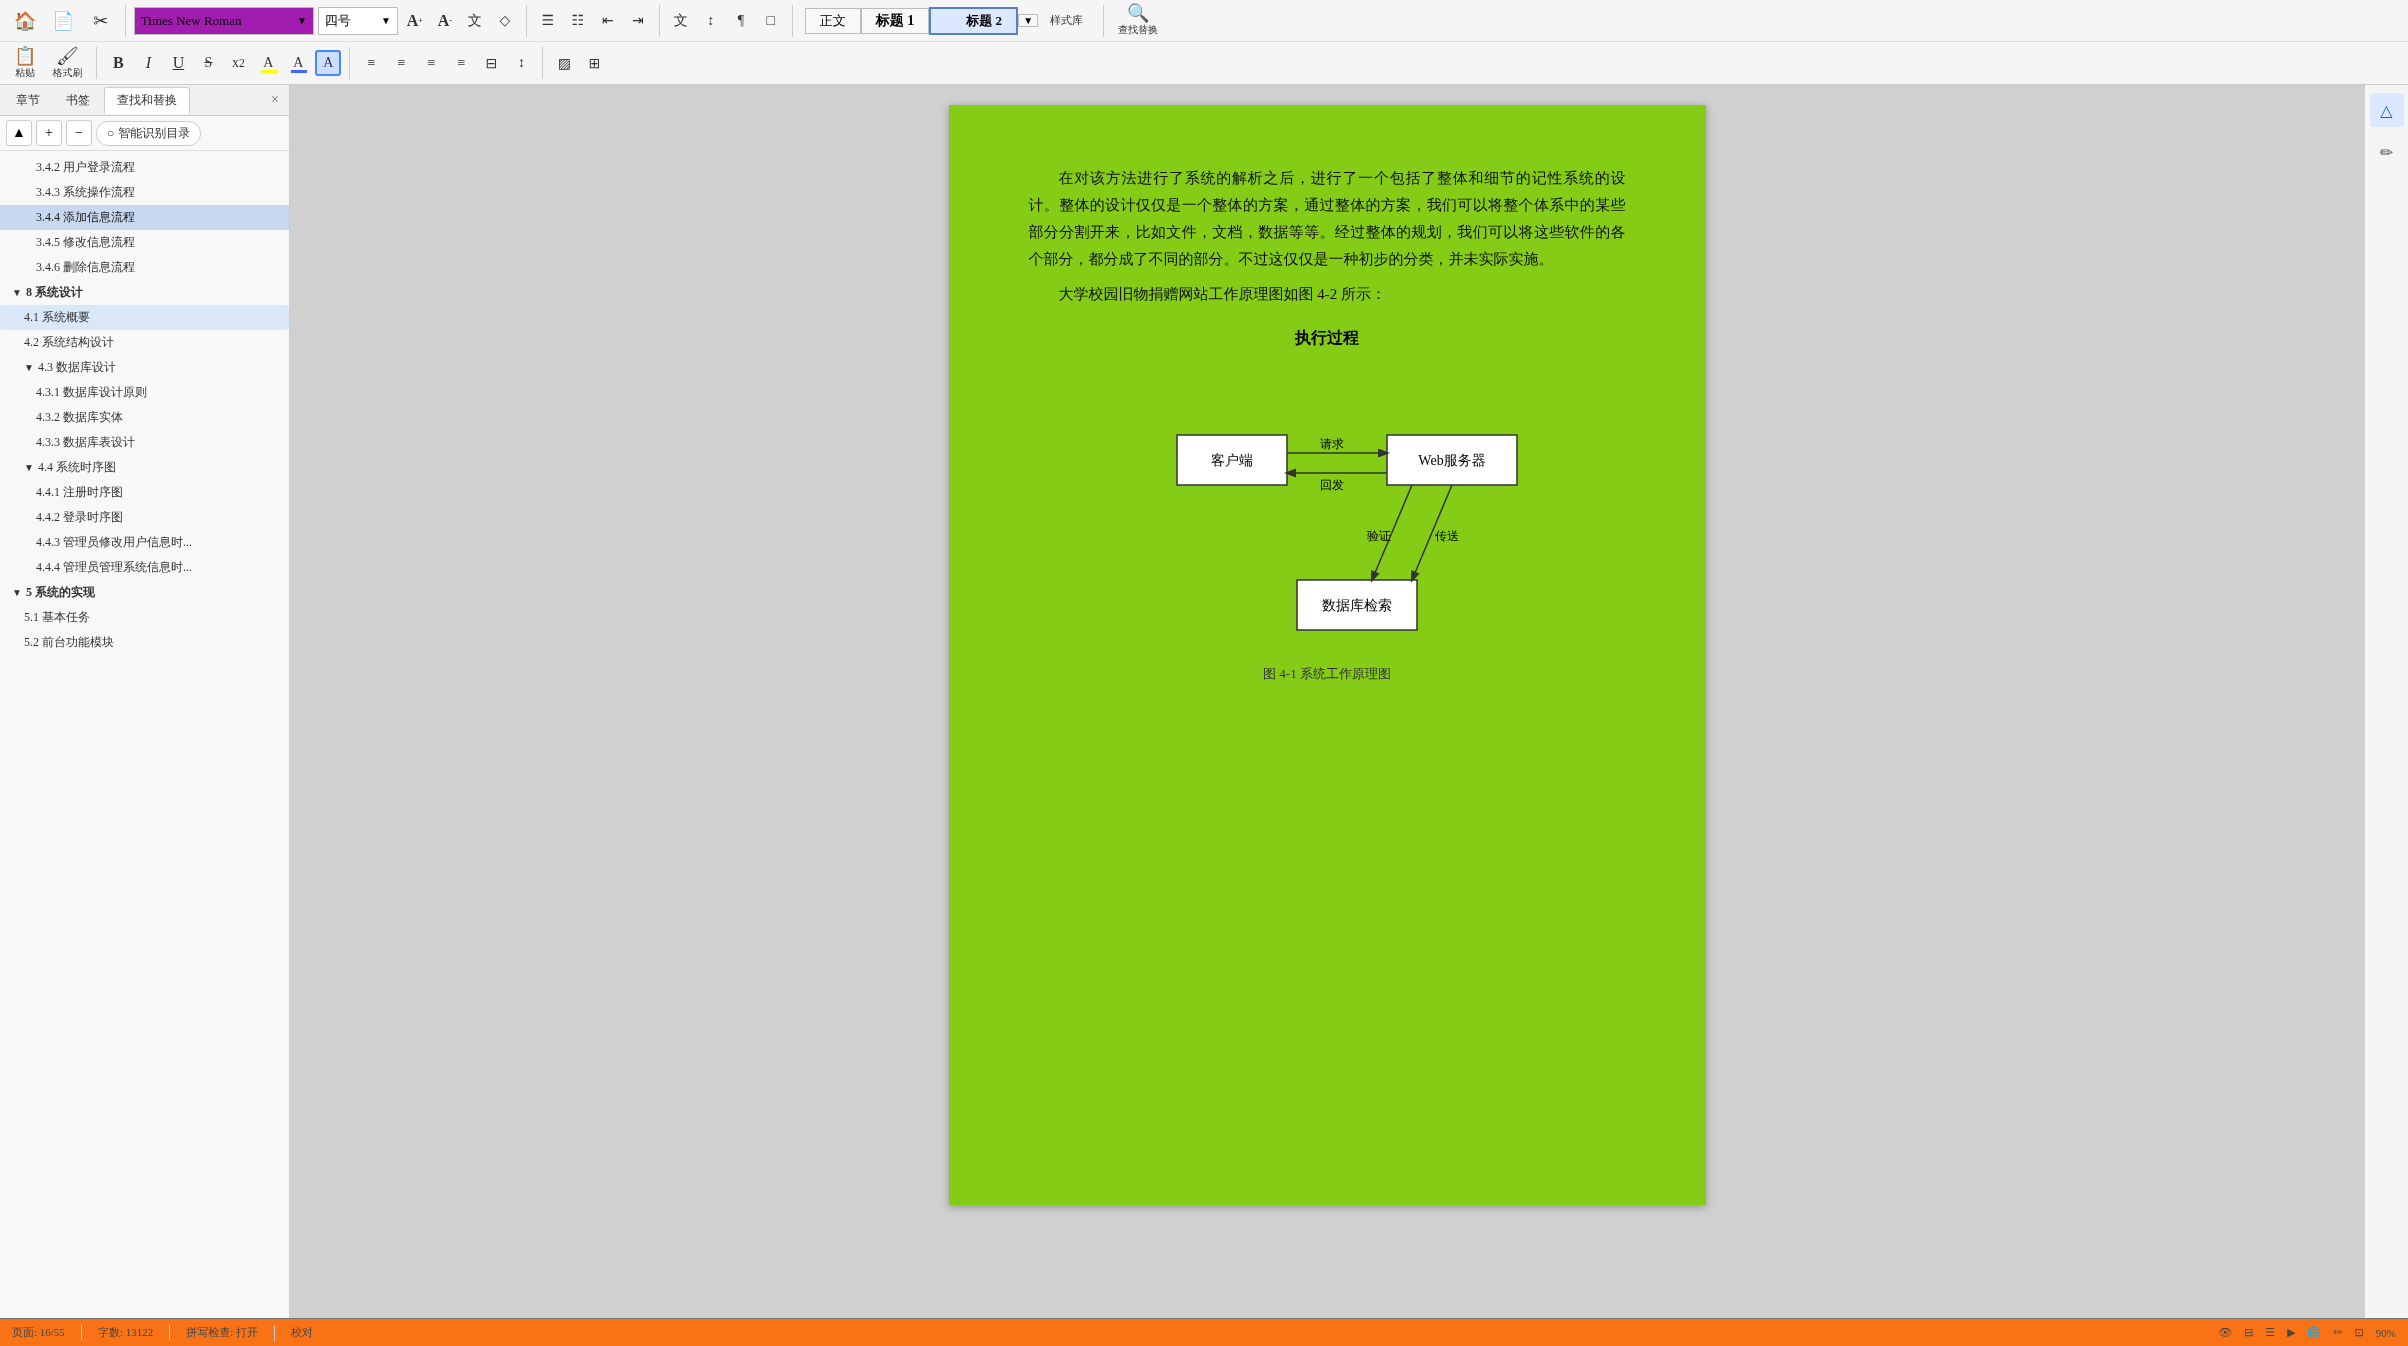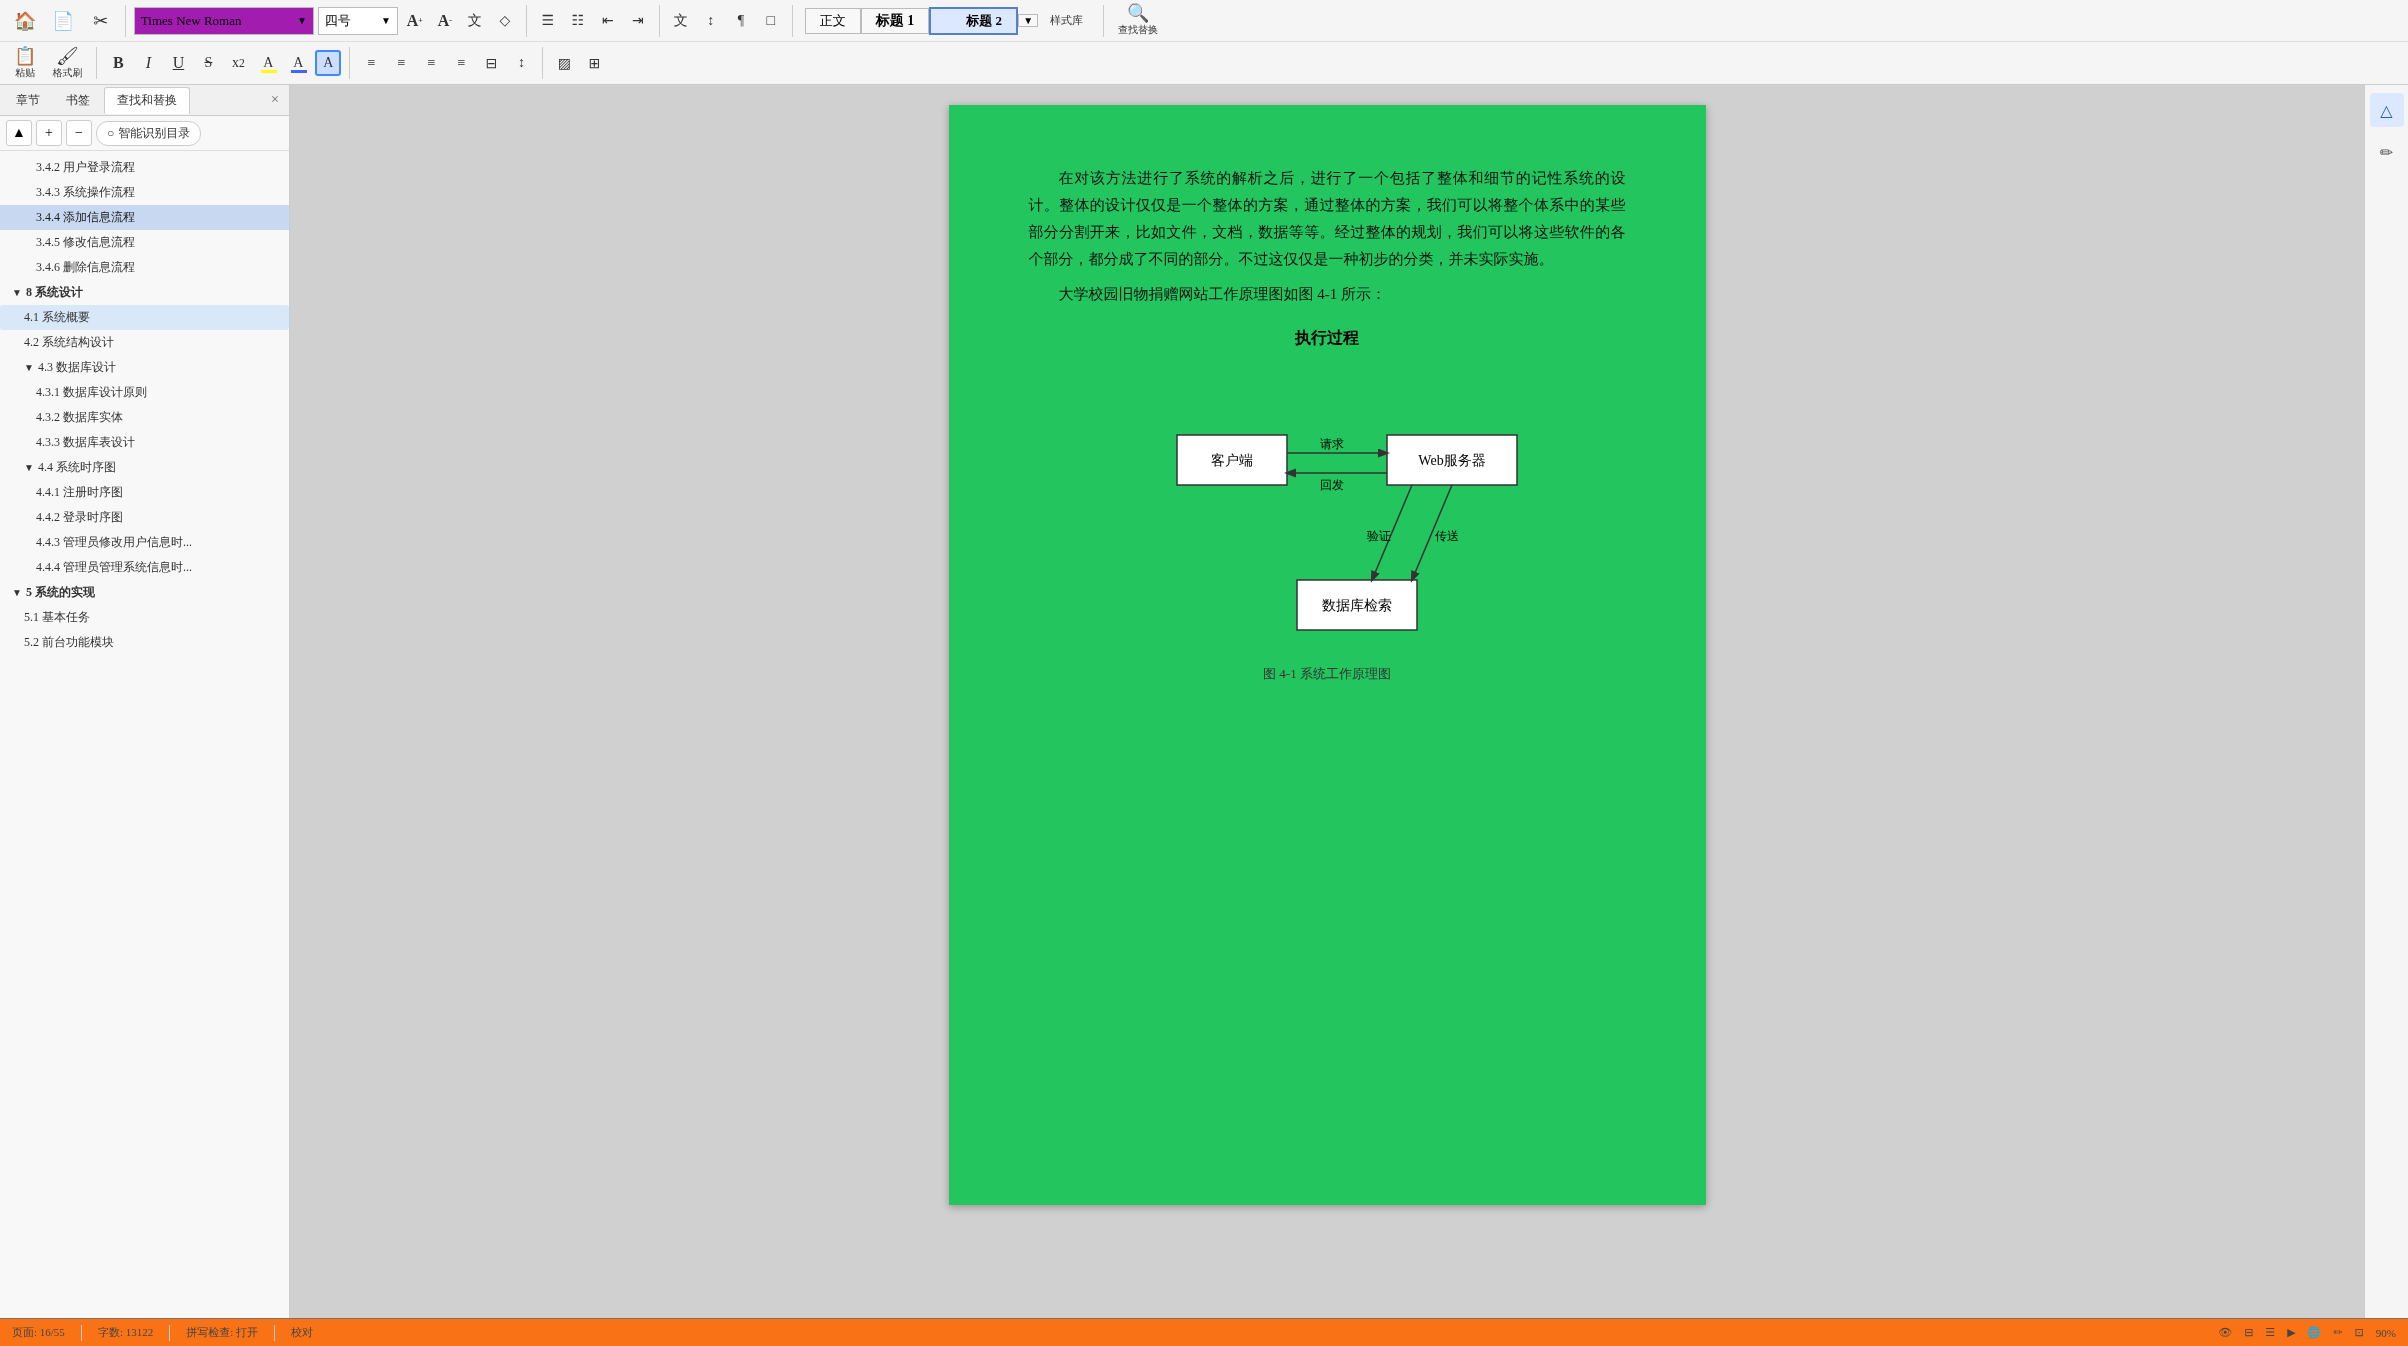--- a/index.html
+++ b/index.html
@@ -173,21 +173,21 @@
     .doc-area {
       flex: 1;
       background: #d0d0d0;
       overflow-y: auto;
       display: flex;
       flex-direction: column;
       align-items: center;
       padding: 20px;
     }
     .doc-page {
-      background: #22c55e;
+      background: #84cc16;
       width: 757px;
       min-height: 1100px;
       padding: 60px 80px;
       box-shadow: 0 2px 8px rgba(0,0,0,0.3);
     }
     .doc-text {
       font-family: 'SimSun', 'STSong', serif;
       font-size: 15px;
       line-height: 1.8;
       color: #111;
@@ -562,21 +562,21 @@
       <div class="toc-item level2">
         <span>5.2 前台功能模块</span>
       </div>
     </div>
   </div>
 
   <div class="doc-area">
     <div class="doc-page">
       <div class="doc-text">
         <p>在对该方法进行了系统的解析之后，进行了一个包括了整体和细节的记性系统的设计。整体的设计仅仅是一个整体的方案，通过整体的方案，我们可以将整个体系中的某些部分分割开来，比如文件，文档，数据等等。经过整体的规划，我们可以将这些软件的各个部分，都分成了不同的部分。不过这仅仅是一种初步的分类，并未实际实施。</p>
-        <p>大学校园旧物捐赠网站工作原理图如图 4-1 所示：</p>
+        <p>大学校园旧物捐赠网站工作原理图如图 4-2 所示：</p>
       </div>
 
       <div class="doc-figure-area">
         <div class="doc-figure-title">执行过程</div>
 
         <svg width="420" height="290" style="font-family: SimSun, serif;">
 
           <rect x="60" y="70" width="110" height="50" fill="white" stroke="#333" stroke-width="1.5"></rect>
           <text x="115" y="100" text-anchor="middle" font-size="14">客户端</text>
 

